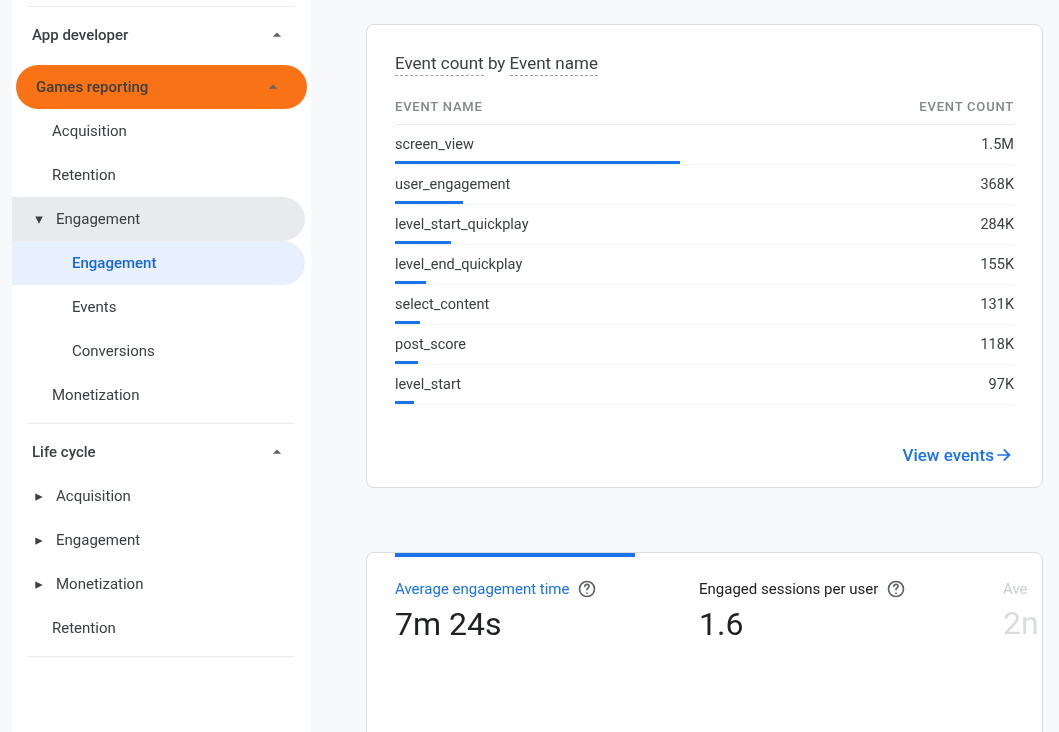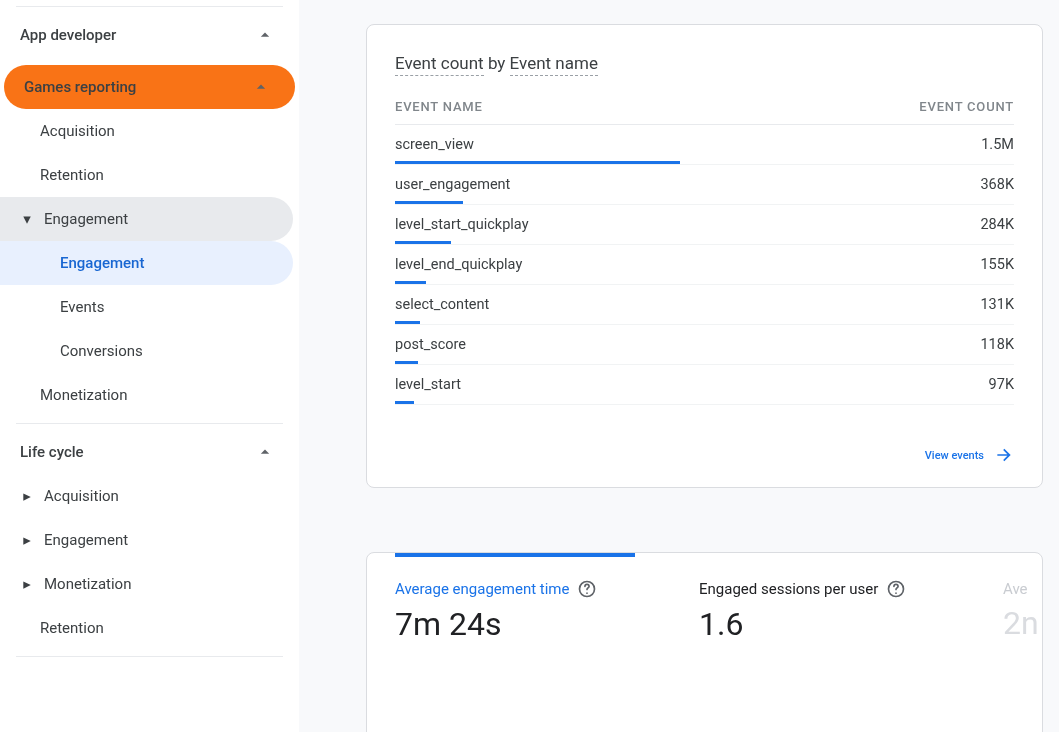--- a/index.html
+++ b/index.html
@@ -1,18 +1,18 @@
 <!DOCTYPE html>
 <html><head>
 <meta charset="utf-8">
 <style>
   * { box-sizing: border-box; margin: 0; padding: 0; }
   body { font-family: Roboto, Arial, sans-serif; background: #f8f9fb; width: 1059px; height: 732px; overflow: hidden; position: relative; color: #202124; }
 
-  .sidebar { position: absolute; left: 0; top: 0; width: 300px; height: 732px; background: #fff; border-right: 1px solid #f8f9fb; font-size: 15px; }
+  .sidebar { position: absolute; left: 12px; top: 0; width: 300px; height: 732px; background: #fff; border-right: 1px solid #f8f9fb; font-size: 15px; }
   .section-header { display: flex; align-items: center; justify-content: space-between; padding: 0 24px 0 20px; height: 44px; color: #3c4043; font-weight: 500; cursor: pointer; }
   .section-header .chev { fill: #5f6368; }
   .section-header.rounded { background: #f97316; border-radius: 22px; margin: 0 4px; }
   .nav-item { display: flex; align-items: center; height: 44px; padding-left: 40px; color: #3c4043; cursor: pointer; }
   .nav-item.l1 { padding-left: 40px; }
   .nav-item.l2 { padding-left: 46px; }
   .nav-item.l3 { padding-left: 60px; }
   .nav-item .tri { width: 14px; text-align: center; margin-right: 10px; margin-left: -26px; }
   .nav-item.expanded { background: #e8eaed; border-radius: 0 22px 22px 0; margin-right: 6px; }
   .nav-item.active { background: #e8f0fe; border-radius: 0 22px 22px 0; margin-right: 6px; color: #1967d2; font-weight: 500; }
@@ -24,21 +24,21 @@
   .card-title { font-size: 17px; color: #3c4043; margin-bottom: 26px; }
   .card-title .ud { border-bottom: 1px dashed #9aa0a6; padding-bottom: 2px; }
 
   .tbl-head { display: flex; justify-content: space-between; font-size: 13px; letter-spacing: .8px; color: #80868b; font-weight: 500; padding: 0 0 10px 0; border-bottom: 1px solid #e8eaed; }
   .row { position: relative; height: 40px; display: flex; align-items: center; justify-content: space-between; border-bottom: 1px solid #f1f3f4; }
   .row .label { font-size: 14.5px; color: #3c4043; z-index: 1; }
   .row .value { font-size: 14.5px; color: #3c4043; z-index: 1; }
   .row .bar { position: absolute; left: 0; bottom: 0; height: 3px; background: #1a73e8; z-index: 0; }
 
   .card-footer { display: flex; justify-content: flex-end; margin-top: 40px; }
-  .link-btn { display: inline-flex; align-items: center; gap: 10px; color: #1a73e8; font-weight: 500; font-size: 11px; cursor: pointer; }
+  .link-btn { display: inline-flex; align-items: center; gap: 0; color: #1a73e8; font-weight: 500; font-size: 17px; cursor: pointer; }
   .link-btn svg { fill: #1a73e8; }
 
   .stats-card { margin-top: 64px; background: #fff; border: 1px solid #dadce0; border-radius: 8px; padding: 0 28px 0 28px; height: 224px; overflow: hidden; position: relative; }
   .tab-strip { display: flex; gap: 64px; border-bottom: 1px solid #fff; }
   .stat { padding-top: 26px; min-width: 240px; position: relative; }
   .stat.active { border-top: 4px solid #1a73e8; padding-top: 22px; }
   .stat .lbl { font-size: 15px; display: inline-flex; align-items: center; gap: 8px; }
   .stat.active .lbl { color: #1a73e8; }
   .stat .lbl svg { vertical-align: middle; }
   .stat .big { font-size: 32px; color: #202124; margin-top: 6px; font-weight: 400; }

